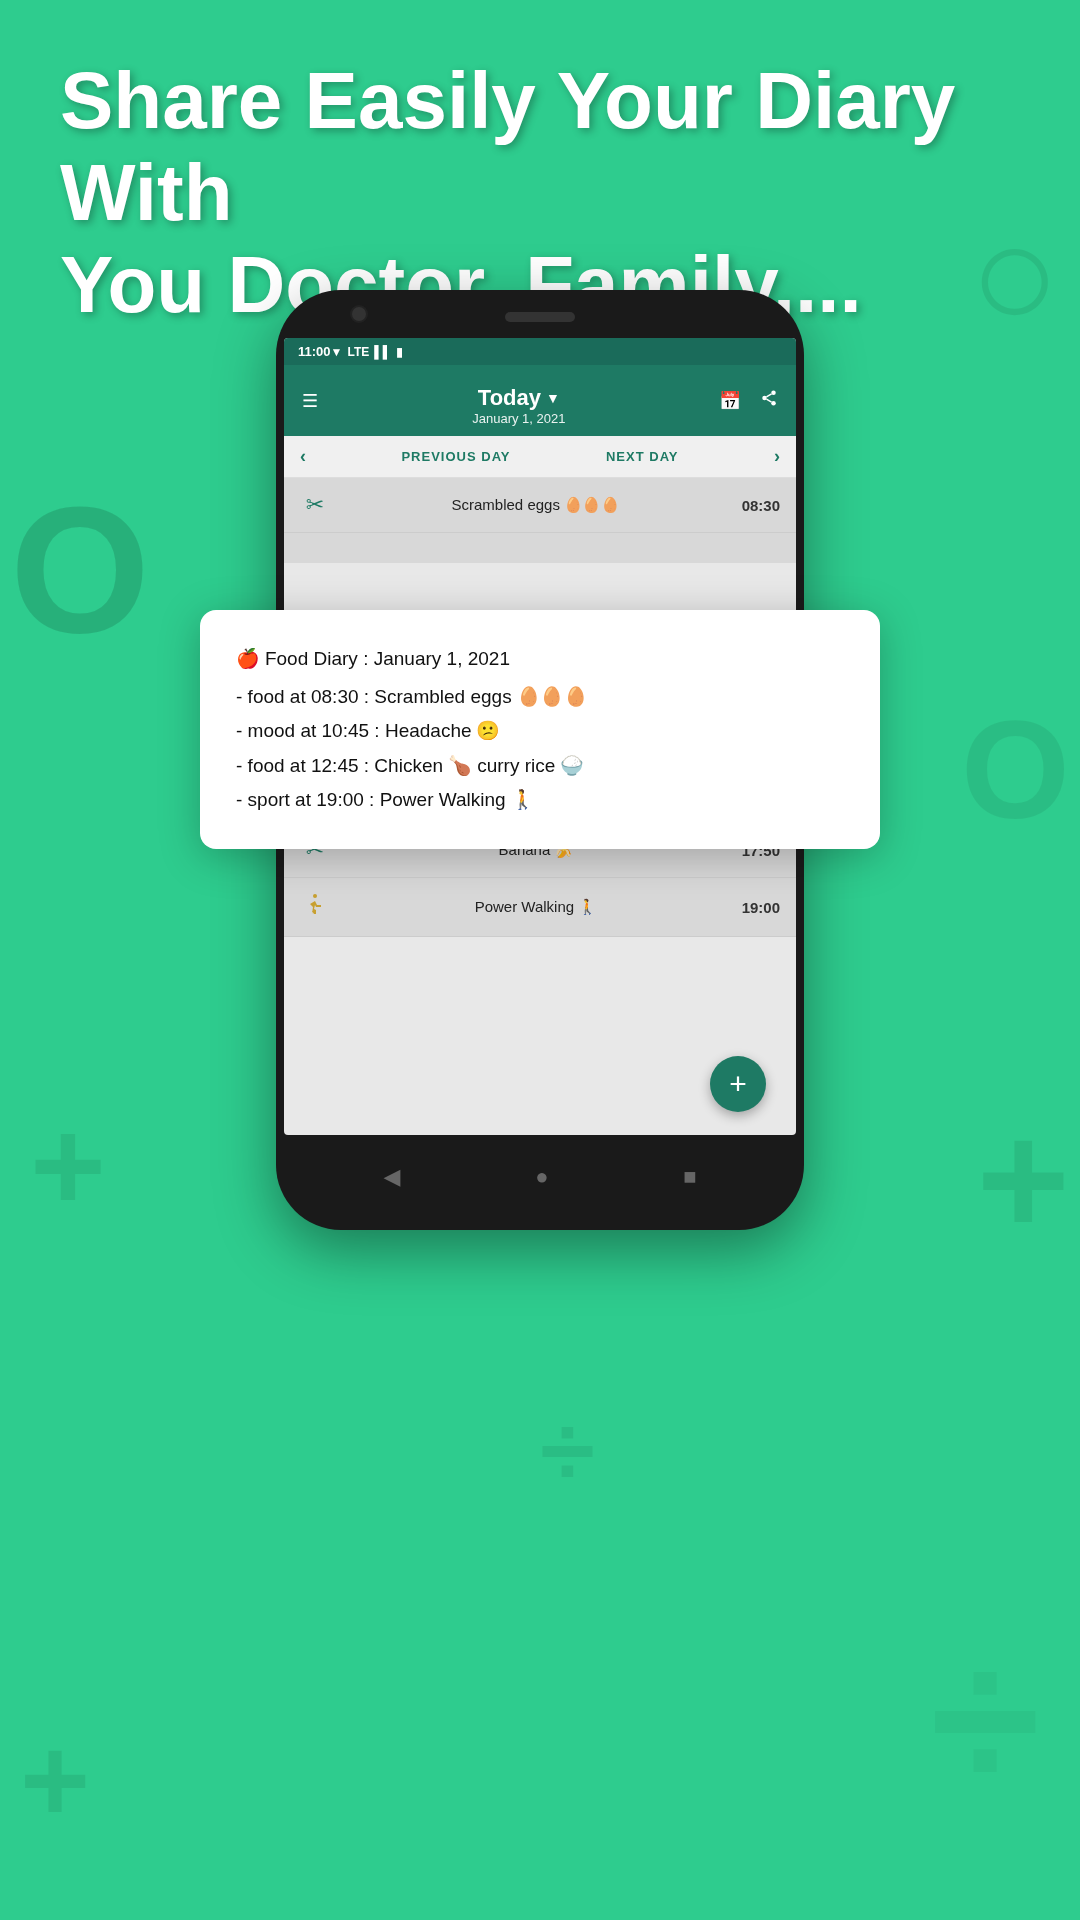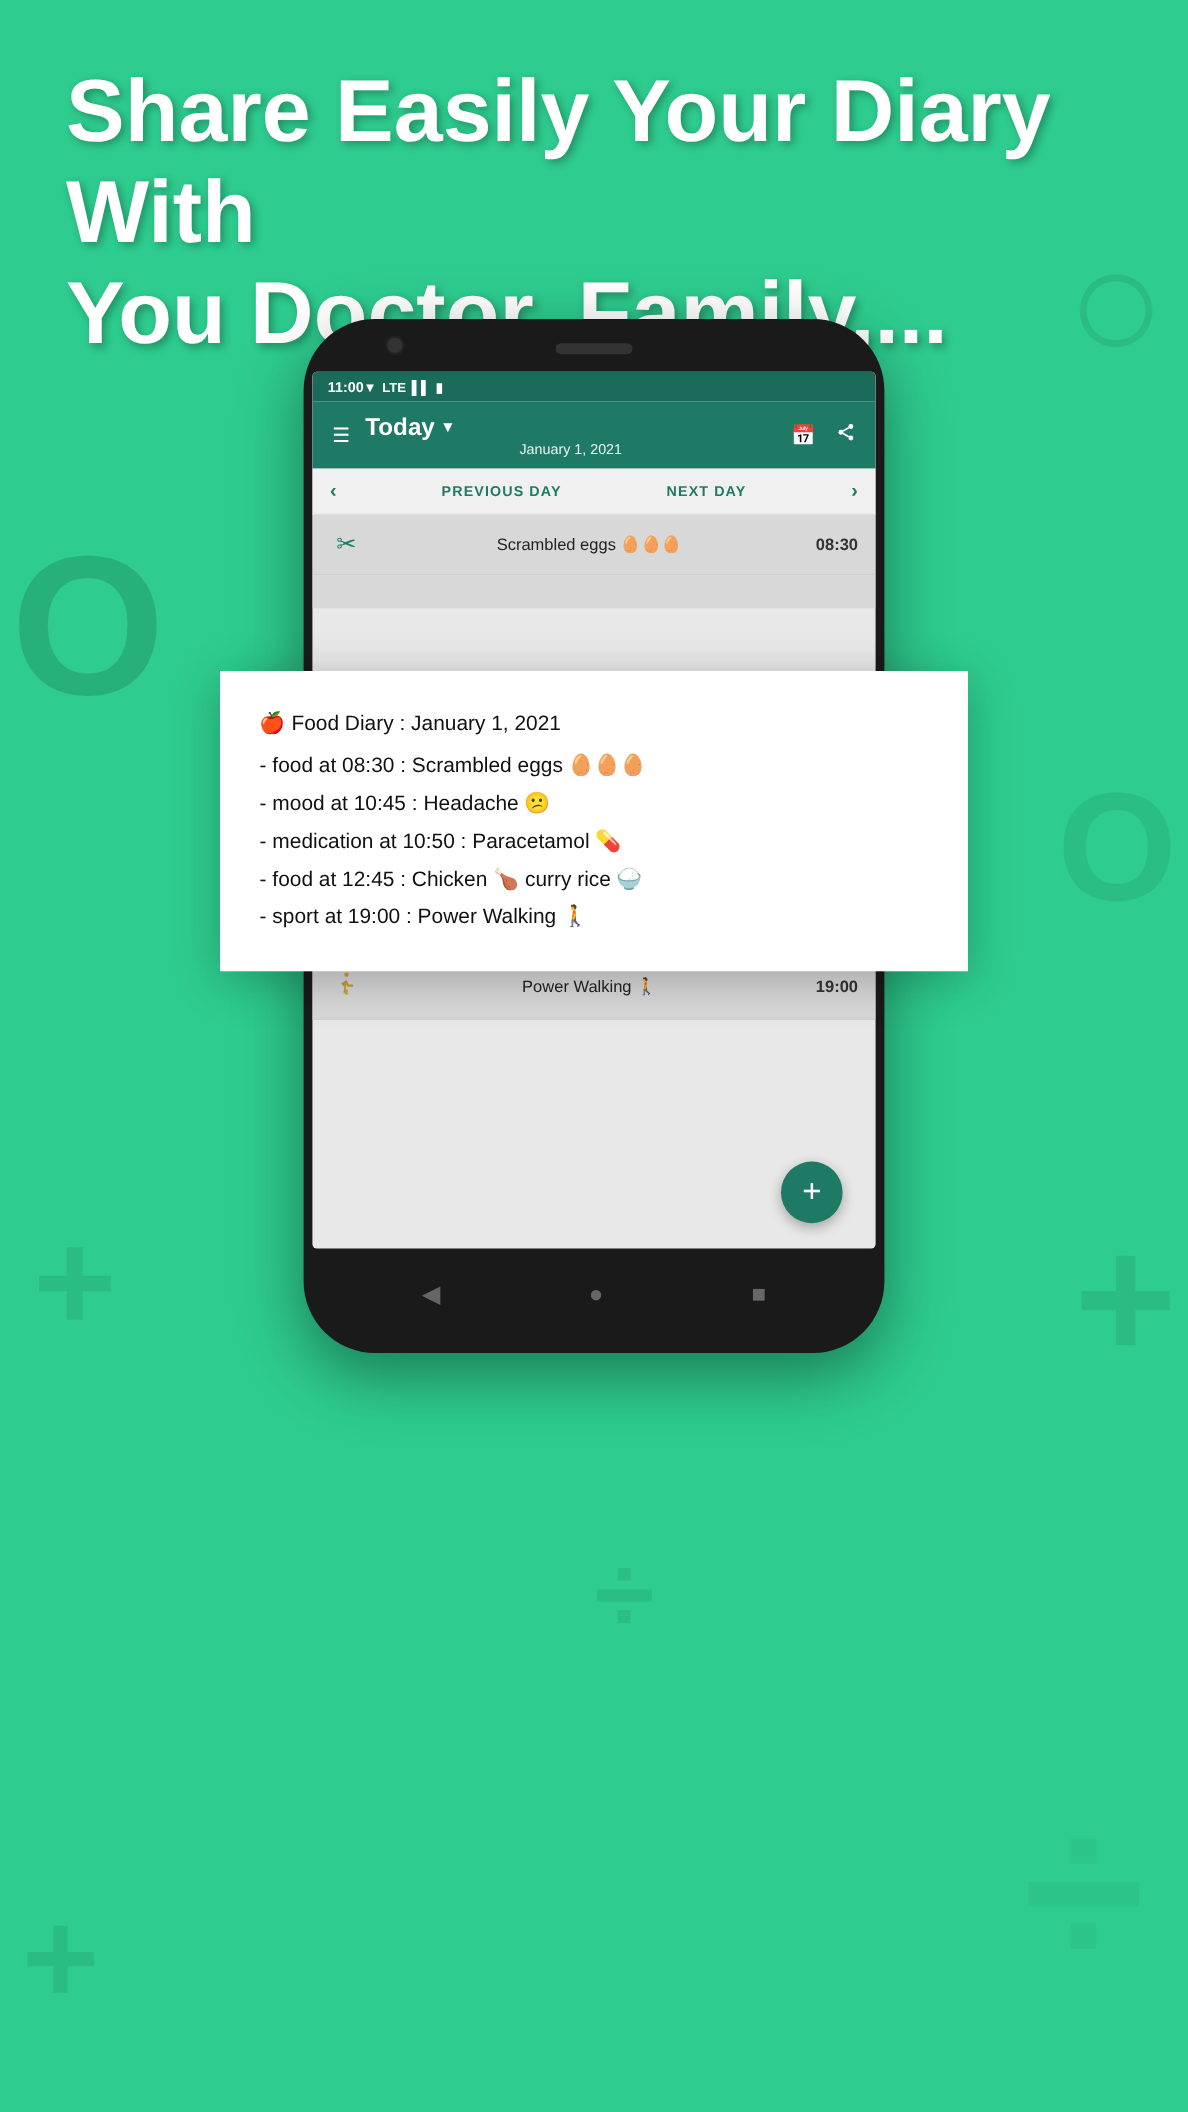--- a/index.html
+++ b/index.html
@@ -124,22 +124,23 @@
     .header-title {
       flex: 1;
       text-align: center;
     }
 
     .header-title-text {
       font-size: 22px;
       font-weight: bold;
       display: flex;
       align-items: center;
-      justify-content: flex-start;
+      justify-content: center;
       gap: 5px;
+      margin-top: 10px;
     }
 
     .header-title-date {
       font-size: 13px;
       opacity: 0.9;
       text-align: center;
     }
 
     .header-icon {
       font-size: 18px;
@@ -199,21 +200,21 @@
     }
 
     
     .share-card {
       position: absolute;
       top: 610px;
       left: 50%;
       transform: translateX(-50%);
       width: 680px;
       background: white;
-      border-radius: 0;
+      border-radius: 16px;
       box-shadow: 0 8px 40px rgba(0,0,0,0.25);
       padding: 32px 36px;
       z-index: 10;
       font-size: 19px;
       line-height: 1.8;
       color: #111;
     }
 
     
     .fab-btn {
@@ -367,16 +368,15 @@
     <span class="home-btn">◀</span>
     <span class="home-btn">●</span>
     <span class="home-btn">■</span>
   </div>
 </div>
 
 <div class="share-card">
   <div style="margin-bottom:4px;">🍎 Food Diary : January 1, 2021</div>
   <div>- food at 08:30 : Scrambled eggs 🥚🥚🥚</div>
   <div>- mood at 10:45 : Headache 😕</div>
-  <div>- medication at 10:50 : Paracetamol 💊</div>
   <div>- food at 12:45 : Chicken 🍗 curry rice 🍚</div>
   <div>- sport at 19:00 : Power Walking 🚶</div>
 </div>
 
 </body></html>

